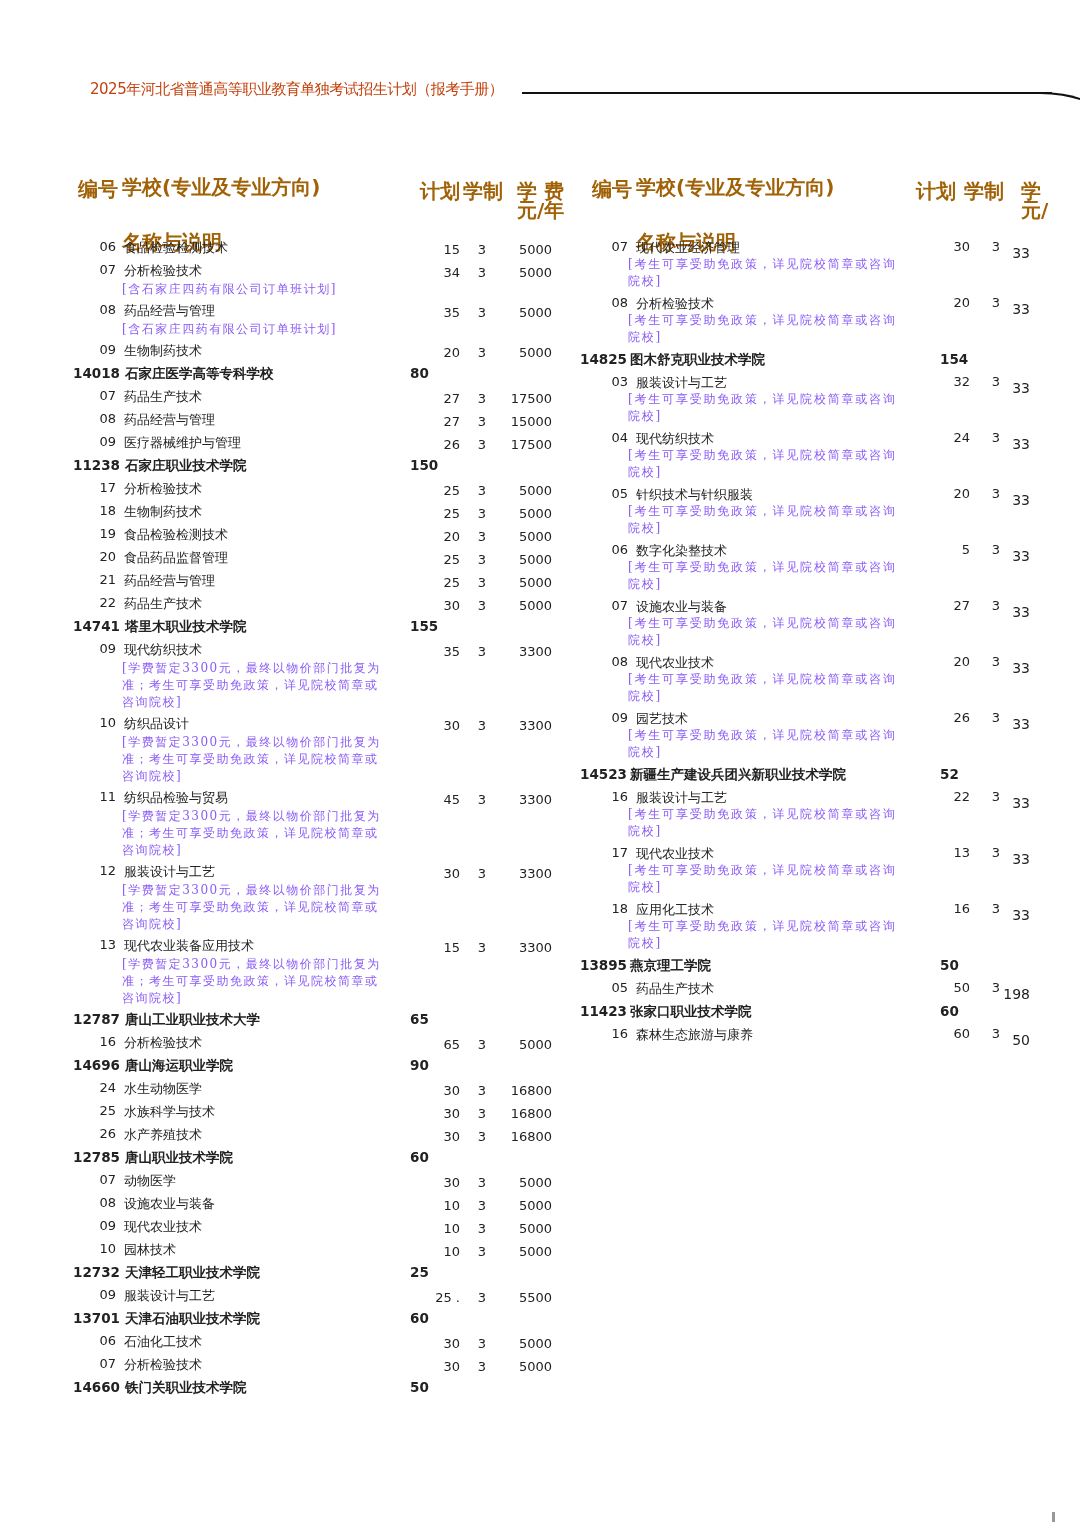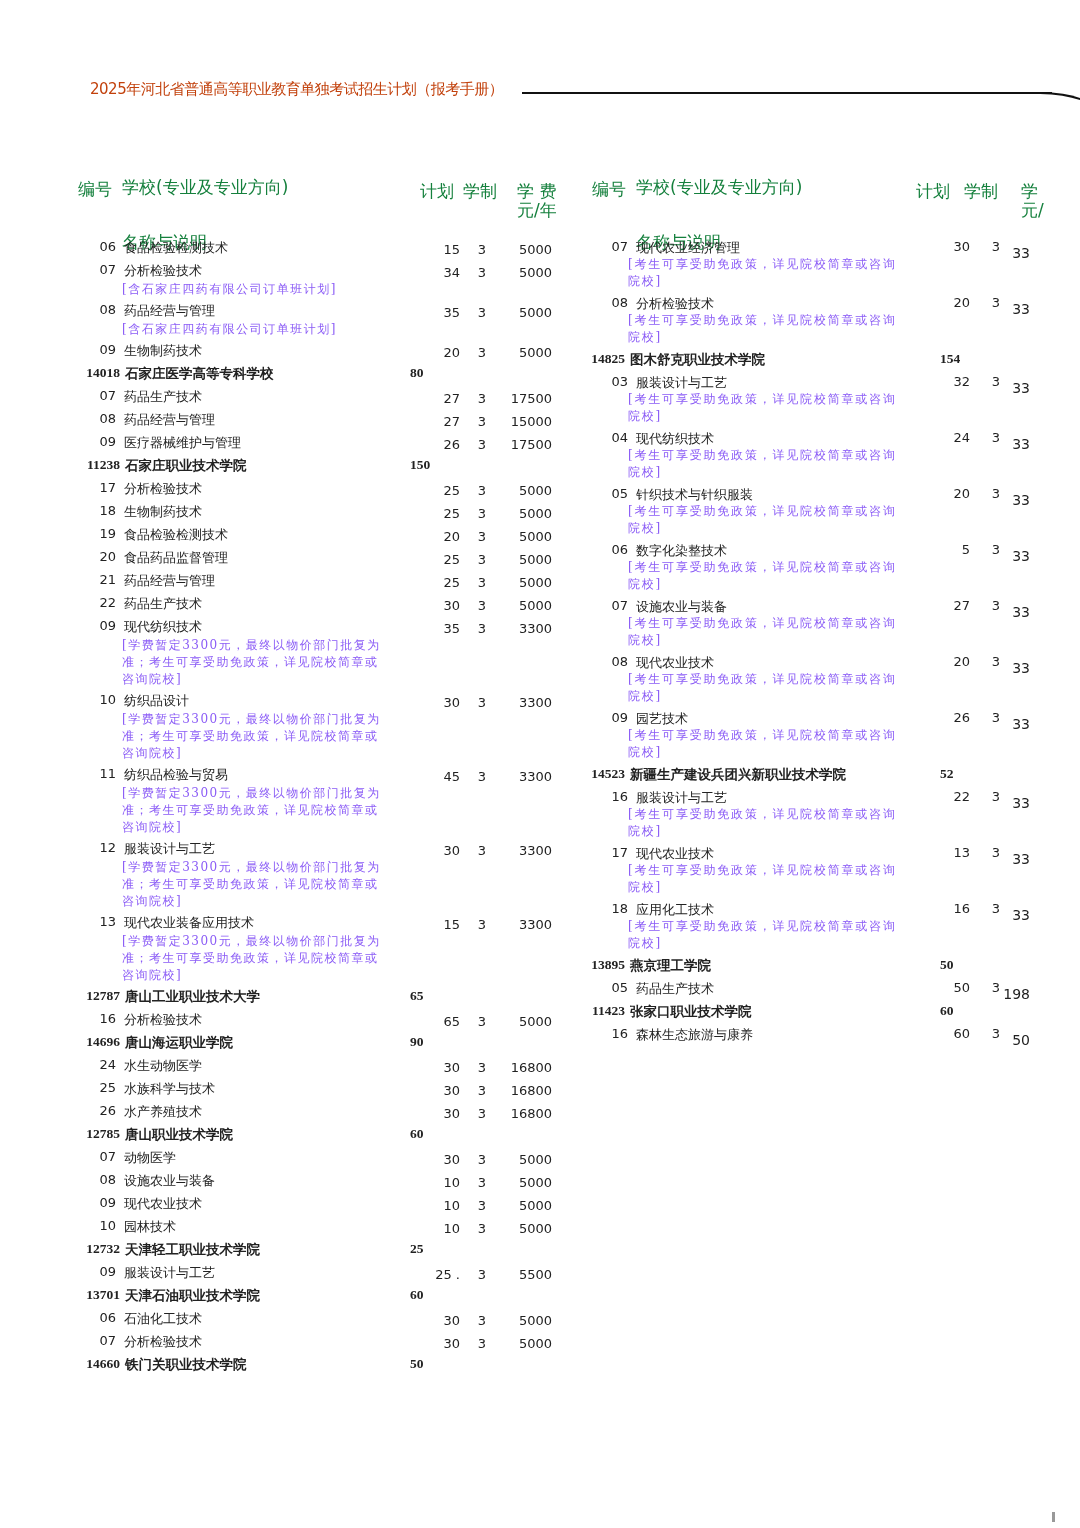--- a/index.html
+++ b/index.html
@@ -8,40 +8,40 @@
 
   .page-header { position: absolute; left: 90px; top: 80px; width: 990px; height: 30px; }
   .page-header .title { position: absolute; left: 0; top: 0; font-size: 15px; letter-spacing: -0.5px; white-space: nowrap; color: #c2410c; }
   .page-header .rule { position: absolute; left: 432px; top: 12px; width: 530px; height: 2px; background: #111; }
   .page-header .curve { position: absolute; left: 950px; top: 12px; width: 60px; height: 30px; border-top: 2px solid #111; border-right: 2px solid #111; border-top-right-radius: 60px 24px; }
 
   .col { position: absolute; top: 178px; }
   .col-left { left: 70px; width: 500px; }
   .col-right { left: 580px; width: 500px; overflow: hidden; }
 
-  .col-head { position: relative; height: 58px; font-size: 17px; color: #15803d; }
+  .col-head { position: relative; height: 58px; font-size: 20px; color: #a16207; font-weight: bold; }
   .col-head span { position: absolute; white-space: nowrap; line-height: 18px; }
   .h-code { left: 8px; top: 2px; }
   .h-name { left: 52px; top: 0px; }
   .h-name2 { left: 52px; top: 19px; margin-top: 36px; }
   .h-plan { left: 350px; top: 4px; }
   .h-years { left: 393px; top: 4px; }
   .h-fee { left: 447px; top: 4px; }
   .h-fee2 { left: 447px; top: 23px; }
 
   .rows { position: relative; }
   .row { position: relative; font-size: 13px; color: #222; }
   .row .code { position: absolute; text-align: right; white-space: nowrap; }
   .row .name { position: absolute; white-space: nowrap; }
   .row .plan { position: absolute; text-align: right; width: 40px; }
   .row .years { position: absolute; text-align: center; width: 20px; }
   .row .fee { position: absolute; text-align: right; width: 70px; }
   .row .note { position: absolute; font-family: "DejaVu Serif", "Liberation Serif", serif; font-size: 12px; line-height: 17px; letter-spacing: 1.5px; color: #8b5cf6; white-space: pre-line; }
 
-  .school { height: 23px; font-weight: bold; font-size: 13.5px; font-family: Liberation Serif, serif; }
+  .school { height: 23px; font-weight: bold; font-size: 13.5px; }
   .school .code { left: 0; width: 50px; top: 3px; }
   .school .name { left: 55px; top: 3px; }
   .school .plan { left: 340px; top: 3px; text-align: left; }
 
   .major .code { left: 20px; width: 26px; top: 3px; }
   .major .name { left: 54px; top: 3px; }
   .major .plan { left: 350px; top: 6px; }
   .major .years { left: 402px; top: 6px; }
   .major .fee { left: 412px; top: 6px; }
   .major .note { left: 52px; top: 22px; }
@@ -179,20 +179,25 @@
         <span class="years">3</span>
         <span class="fee">5000</span>
       </div>
       <div class="row major h1">
         <span class="code">22</span>
         <span class="name">药品生产技术</span>
         <span class="plan">30</span>
         <span class="years">3</span>
         <span class="fee">5000</span>
       </div>
+      <div class="row school">
+        <span class="code">14741</span>
+        <span class="name">塔里木职业技术学院</span>
+        <span class="plan">155</span>
+      </div>
       <div class="row major h4">
         <span class="code">09</span>
         <span class="name">现代纺织技术</span>
         <span class="plan">35</span>
         <span class="years">3</span>
         <span class="fee">3300</span>
         <span class="note">[学费暂定3300元，最终以物价部门批复为
 准；考生可享受助免政策，详见院校简章或
 咨询院校]</span>
       </div>

